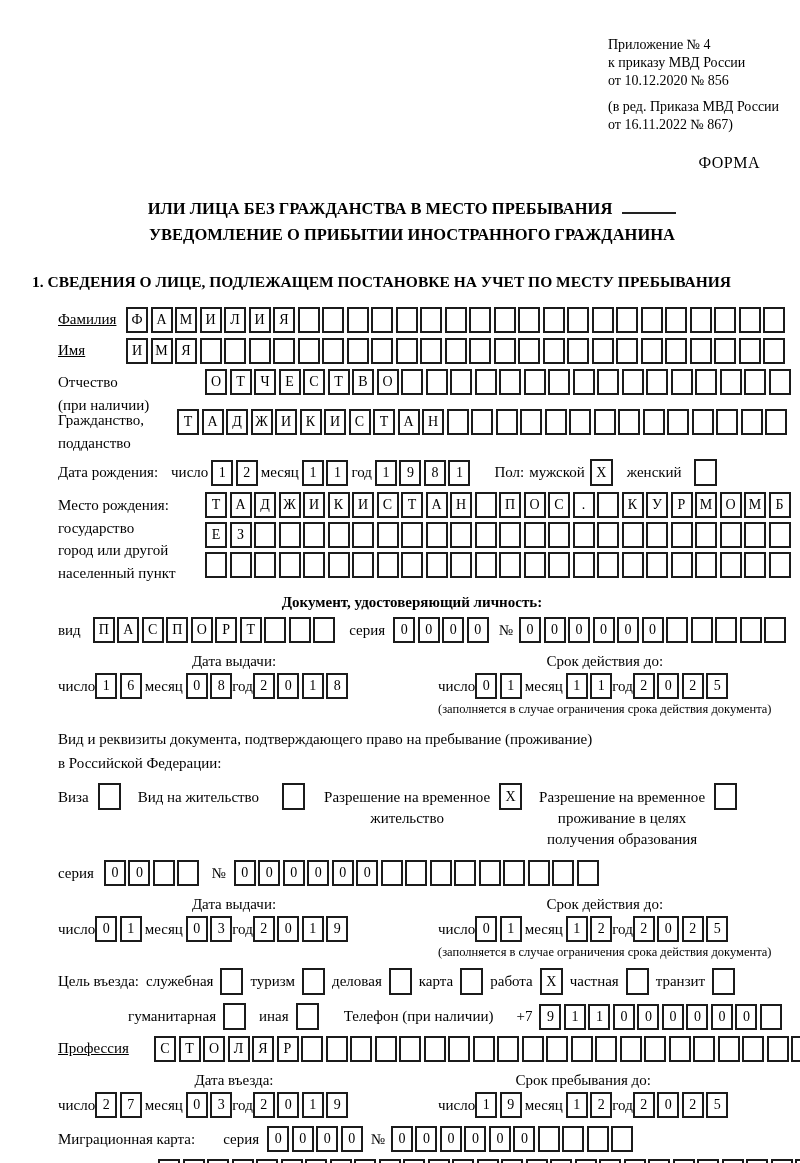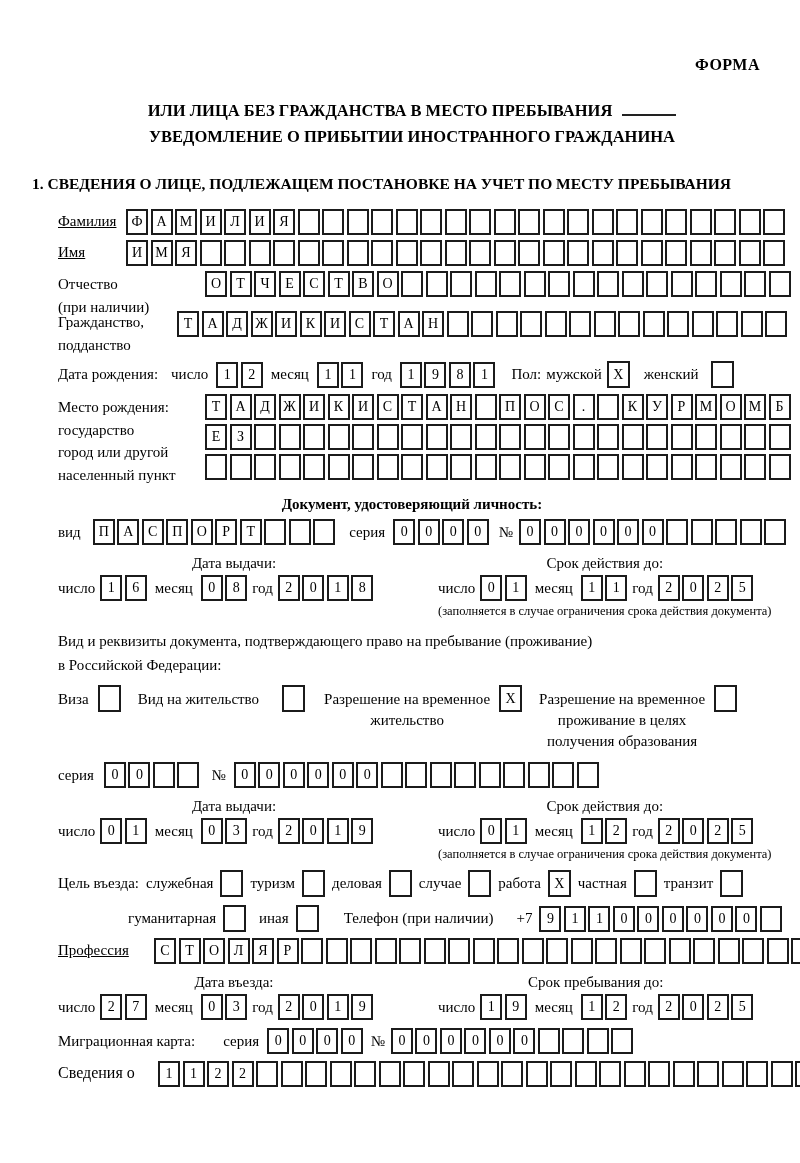--- a/index.html
+++ b/index.html
@@ -2,21 +2,21 @@
 <html><head>
 <meta charset="utf-8">
 <style>
   html,body{margin:0;padding:0;background:#fff;color:#000;}
   body{font-family:"Liberation Serif","DejaVu Serif",serif;}
   .page{width:800px;min-height:1163px;box-sizing:border-box;padding:36px 6px 28px 30px;position:relative;}
 
   
   .annex{margin-left:578px;font-size:14px;line-height:1.3;}
   .annex-note{margin-top:7px;}
-  .forma{font-weight:bold;font-size:16px;text-align:right;margin:20px 34px 13px 0;letter-spacing:.5px;}
+  .forma{font-weight:normal;font-size:16px;text-align:right;margin:20px 34px 13px 0;letter-spacing:.5px;}
 
   
   .title{font-weight:bold;font-size:16.5px;text-align:center;margin-top:24px;line-height:1.55;}
   .title-blank{display:inline-block;width:54px;border-bottom:2px solid #222;height:14px;margin-left:10px;vertical-align:baseline;}
   .section-h{font-weight:bold;font-size:15.5px;margin:26px 0 16px 2px;}
 
   
   .row{display:flex;align-items:flex-start;margin:0 0 5px 28px;font-size:15px;}
   .lbl{padding-top:4px;flex:none;}
   .lbl2{line-height:1.5;padding-top:2px;}
@@ -25,21 +25,21 @@
   .cbox{width:23px;height:27px;box-sizing:border-box;border:2px solid #1b1b1b;display:flex;align-items:center;justify-content:center;font-size:14px;background:#fff;flex:none;}
   .stack{display:flex;flex-direction:column;gap:4px;}
 
   .w-sur{width:68px;text-decoration:underline;}
   .w-pat{width:147px;}
   .w-cit{width:119px;}
   .w-bp{width:147px;}
   .w-rep{width:100px;}
 
   
-  .dgrp{display:flex;align-items:center;gap:5px;font-size:15px;}
+  .dgrp{display:flex;align-items:center;font-size:15px;}
   .dgrp .t{margin:0 3px;}
   .dates{display:flex;margin:10px 0 4px 28px;}
   .dcol-l{width:352px;flex:none;}
   .dcol-r{margin-left:28px;}
   .dhead{text-align:center;font-size:15px;margin-bottom:3px;}
   .dnote{font-size:12.5px;margin-top:3px;white-space:nowrap;}
 
   .doc-h{font-weight:bold;font-size:15px;text-align:center;margin:10px 0 6px 0;}
   .intro{font-size:15px;margin:10px 0 2px 28px;line-height:1.6;}
 
@@ -51,20 +51,29 @@
 
   
   .prow{display:flex;align-items:center;margin:8px 0 6px 28px;font-size:15px;gap:7px;white-space:nowrap;}
   .prow2{margin-left:98px;}
   .rep{display:flex;margin:2px 0 0 28px;}
 </style>
 </head>
 <body>
 <div class="page">
 
+<div class="annex">
+  <div>Приложение № 4</div>
+  <div>к приказу МВД России</div>
+  <div>от 10.12.2020 № 856</div>
+  <div class="annex-note">
+    <div>(в ред. Приказа МВД России</div>
+    <div>от 16.11.2022 № 867)</div>
+  </div>
+</div>
 <div class="forma">ФОРМА</div>
 
 <div class="title">
   <div><span>ИЛИ ЛИЦА БЕЗ ГРАЖДАНСТВА В МЕСТО ПРЕБЫВАНИЯ</span><span class="title-blank"></span></div>
   <div>УВЕДОМЛЕНИЕ О ПРИБЫТИИ ИНОСТРАННОГО ГРАЖДАНИНА</div>
 </div>
 
 <div class="section-h">1. СВЕДЕНИЯ О ЛИЦЕ, ПОДЛЕЖАЩЕМ ПОСТАНОВКЕ НА УЧЕТ ПО МЕСТУ ПРЕБЫВАНИЯ</div>
 
 <div class="row">
@@ -214,21 +223,21 @@
           <span class="cell">1</span>
         </span>
     <span class="t">год</span>
     <span class="cells">
           <span class="cell">1</span>
           <span class="cell">9</span>
           <span class="cell">8</span>
           <span class="cell">1</span>
         </span>
   </span>
-  <span style="margin-left:16px">Пол:</span>
+  <span style="margin-left:24px">Пол:</span>
   <span style="margin-left:5px">мужской</span>
   <span class="cbox" style="margin-left:5px">X</span>
   <span style="margin-left:14px">женский</span>
   <span class="cbox" style="margin-left:12px"></span>
 </div>
 
 <div class="row" style="margin-top:6px">
   <span class="lbl lbl2 w-bp">
     <span>Место рождения:</span><br>
     <span>государство</span><br>
@@ -507,21 +516,21 @@
 </div>
 
 <div class="prow">
   <span>Цель въезда:</span>
   <span>служебная</span>
   <span class="cbox"></span>
   <span>туризм</span>
   <span class="cbox"></span>
   <span>деловая</span>
   <span class="cbox"></span>
-  <span>случае</span>
+  <span>карта</span>
   <span class="cbox"></span>
   <span>работа</span>
   <span class="cbox">X</span>
   <span>частная</span>
   <span class="cbox"></span>
   <span>транзит</span>
   <span class="cbox"></span>
 </div>
 <div class="prow prow2">
   <span>гуманитарная</span>

